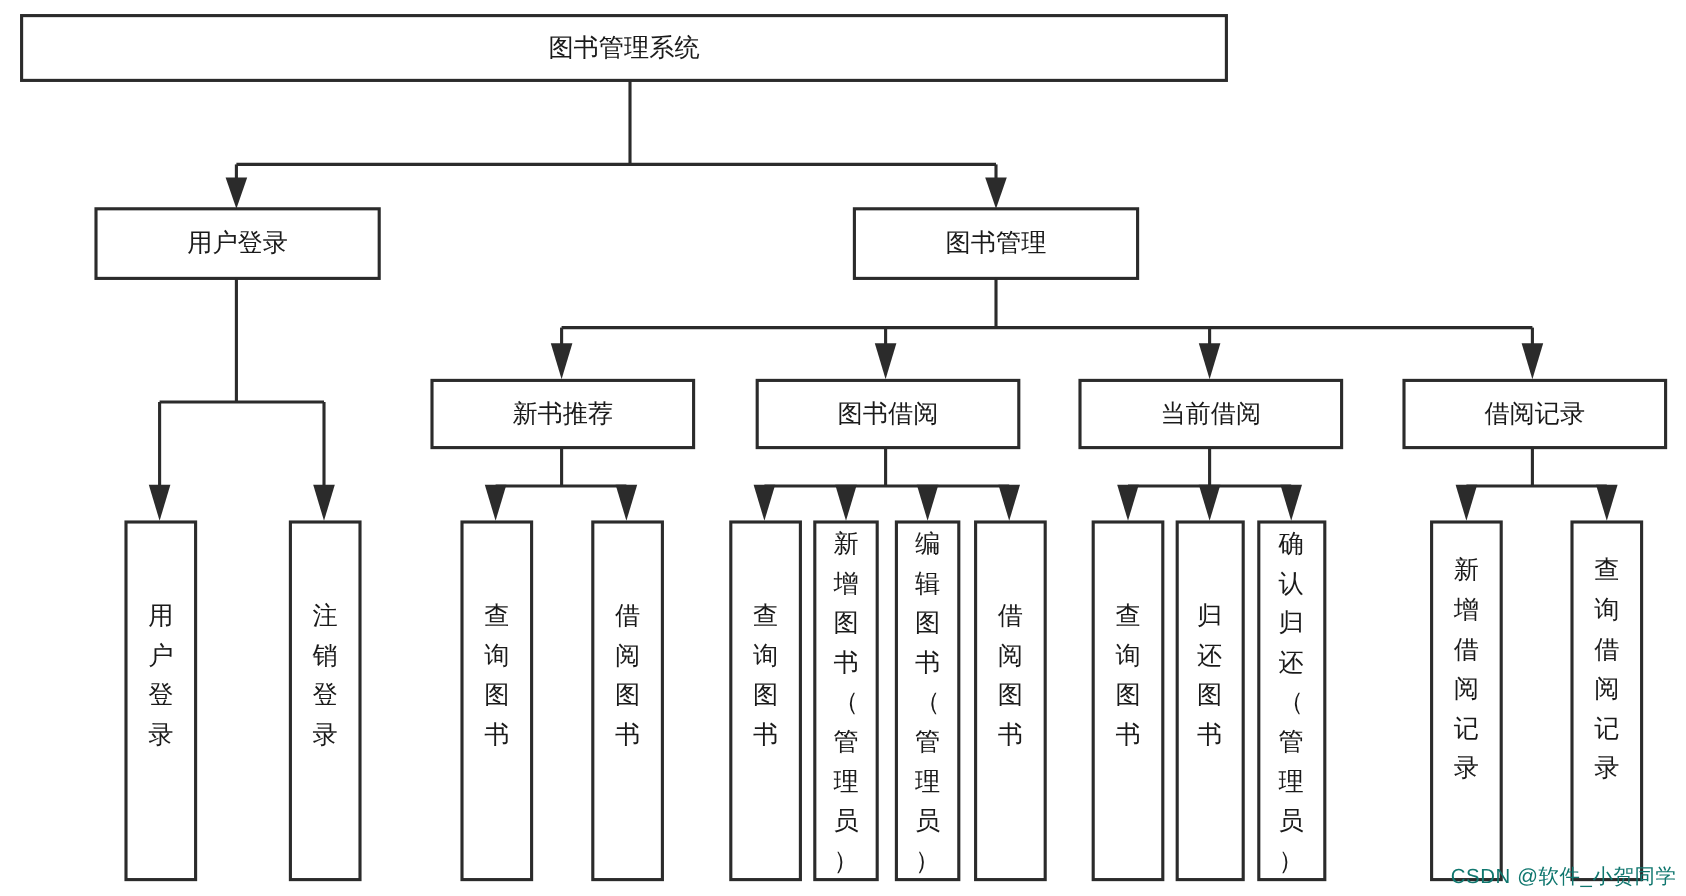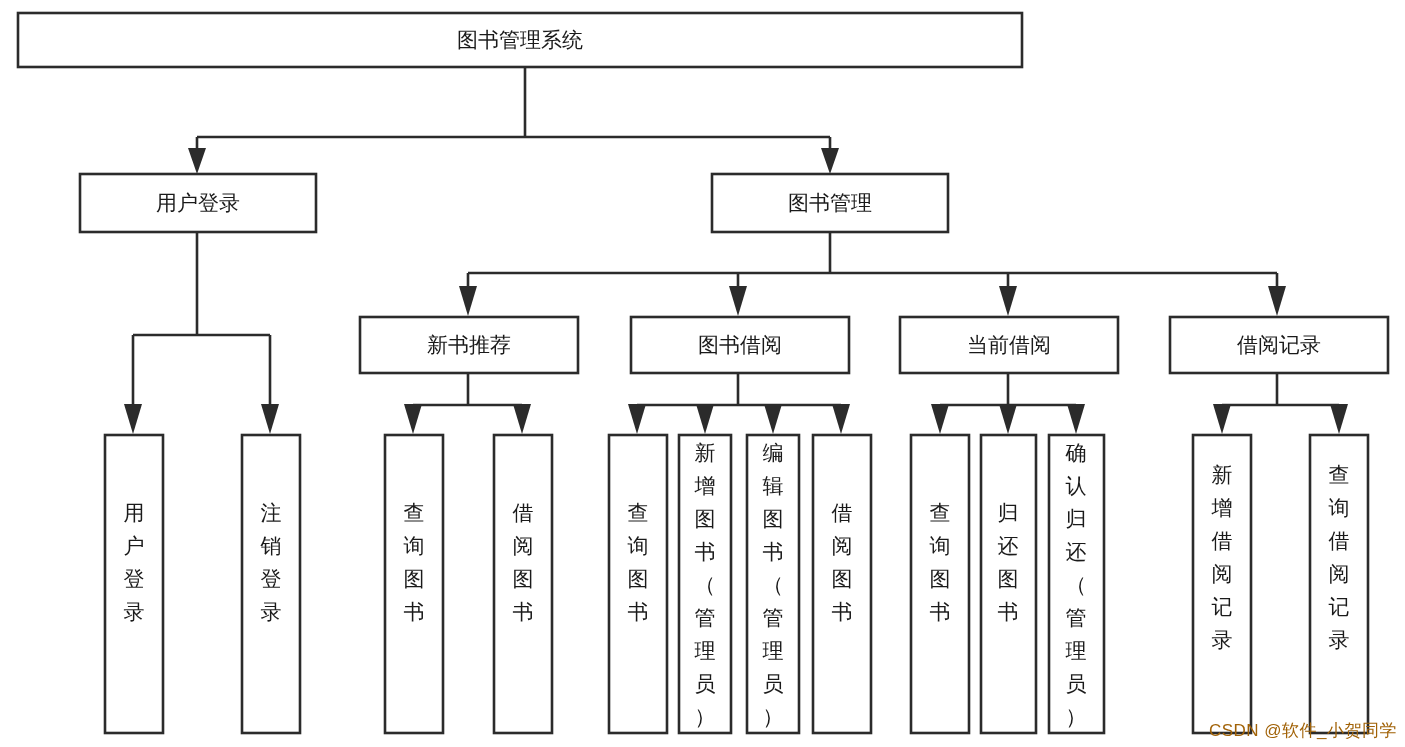--- a/index.html
+++ b/index.html
@@ -45,21 +45,21 @@
   .arrow-head {
     fill: #2b2b2b;
     stroke: none;
   }
   .watermark {
     position: absolute;
     right: 8px;
     bottom: 5px;
     font-family: "Liberation Sans", "DejaVu Sans", sans-serif;
     font-size: 17px;
-    color: #a16207;
+    color: #0f766e;
     letter-spacing: 0.5px;
     white-space: nowrap;
     pointer-events: none;
   }
 </style>
 </head>
 <body>
 
 <svg id="diagram" viewBox="0 0 1405 747" xmlns="http://www.w3.org/2000/svg">
 

